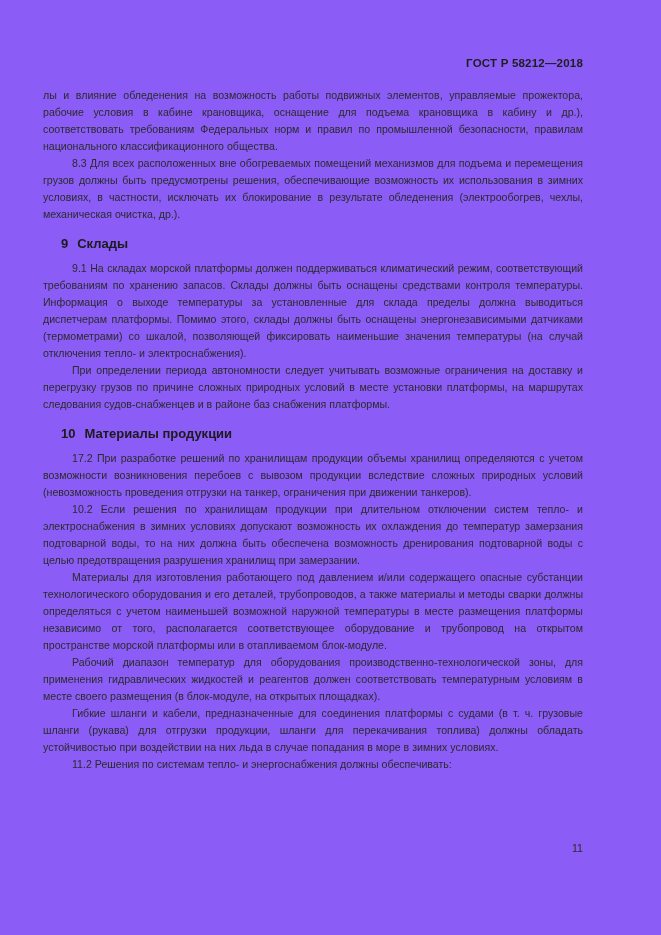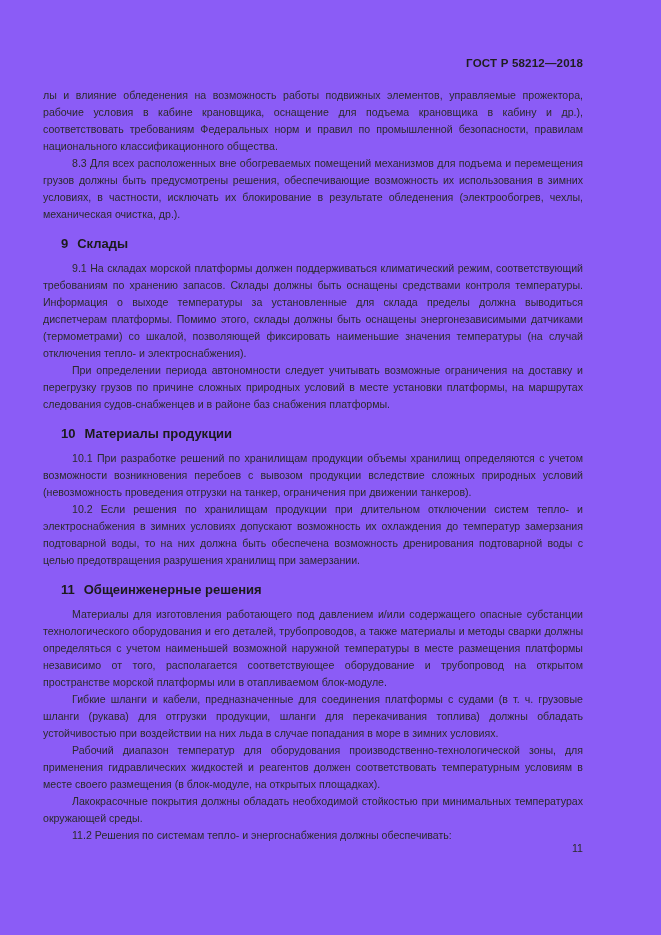--- a/index.html
+++ b/index.html
@@ -70,24 +70,22 @@
 <div class="page">
   <div class="doc-header">ГОСТ Р 58212—2018</div>
 
   <div class="doc-body">
       <p>лы и влияние обледенения на возможность работы подвижных элементов, управляемые прожектора, рабочие условия в кабине крановщика, оснащение для подъема крановщика в кабину и др.), соответствовать требованиям Федеральных норм и правил по промышленной безопасности, правилам национального классификационного общества.</p>
       <p class="indent">8.3 Для всех расположенных вне обогреваемых помещений механизмов для подъема и перемещения грузов должны быть предусмотрены решения, обеспечивающие возможность их использования в зимних условиях, в частности, исключать их блокирование в результате обледенения (электрообогрев, чехлы, механическая очистка, др.).</p>
       <div class="sec-heading"><span class="sec-num">9</span><span>Склады</span></div>
       <p class="indent">9.1 На складах морской платформы должен поддерживаться климатический режим, соответствующий требованиям по хранению запасов. Склады должны быть оснащены средствами контроля температуры. Информация о выходе температуры за установленные для склада пределы должна выводиться диспетчерам платформы. Помимо этого, склады должны быть оснащены энергонезависимыми датчиками (термометрами) со шкалой, позволяющей фиксировать наименьшие значения температуры (на случай отключения тепло- и электроснабжения).</p>
       <p class="indent">При определении периода автономности следует учитывать возможные ограничения на доставку и перегрузку грузов по причине сложных природных условий в месте установки платформы, на маршрутах следования судов-снабженцев и в районе баз снабжения платформы.</p>
       <div class="sec-heading"><span class="sec-num">10</span><span>Материалы продукции</span></div>
-      <p class="indent">10.1 При разработке решений по хранилищам продукции объемы хранилищ определяются с учетом возможности возникновения перебоев с вывозом продукции вследствие сложных природных условий (невозможность проведения отгрузки на танкер, ограничения при движении танкеров).</p>
+      <p class="indent">17.2 При разработке решений по хранилищам продукции объемы хранилищ определяются с учетом возможности возникновения перебоев с вывозом продукции вследствие сложных природных условий (невозможность проведения отгрузки на танкер, ограничения при движении танкеров).</p>
       <p class="indent">10.2 Если решения по хранилищам продукции при длительном отключении систем тепло- и электроснабжения в зимних условиях допускают возможность их охлаждения до температур замерзания подтоварной воды, то на них должна быть обеспечена возможность дренирования подтоварной воды с целью предотвращения разрушения хранилищ при замерзании.</p>
-      <div class="sec-heading"><span class="sec-num">11</span><span>Общеинженерные решения</span></div>
       <p class="indent">Материалы для изготовления работающего под давлением и/или содержащего опасные субстанции технологического оборудования и его деталей, трубопроводов, а также материалы и методы сварки должны определяться с учетом наименьшей возможной наружной температуры в месте размещения платформы независимо от того, располагается соответствующее оборудование и трубопровод на открытом пространстве морской платформы или в отапливаемом блок-модуле.</p>
+      <p class="indent">Рабочий диапазон температур для оборудования производственно-технологической зоны, для применения гидравлических жидкостей и реагентов должен соответствовать температурным условиям в месте своего размещения (в блок-модуле, на открытых площадках).</p>
       <p class="indent">Гибкие шланги и кабели, предназначенные для соединения платформы с судами (в т. ч. грузовые шланги (рукава) для отгрузки продукции, шланги для перекачивания топлива) должны обладать устойчивостью при воздействии на них льда в случае попадания в море в зимних условиях.</p>
-      <p class="indent">Рабочий диапазон температур для оборудования производственно-технологической зоны, для применения гидравлических жидкостей и реагентов должен соответствовать температурным условиям в месте своего размещения (в блок-модуле, на открытых площадках).</p>
-      <p class="indent">Лакокрасочные покрытия должны обладать необходимой стойкостью при минимальных температурах окружающей среды.</p>
       <p class="indent">11.2 Решения по системам тепло- и энергоснабжения должны обеспечивать:</p>
     </div>
 
   <div class="page-number">11</div>
 </div>
 
 </body></html>

